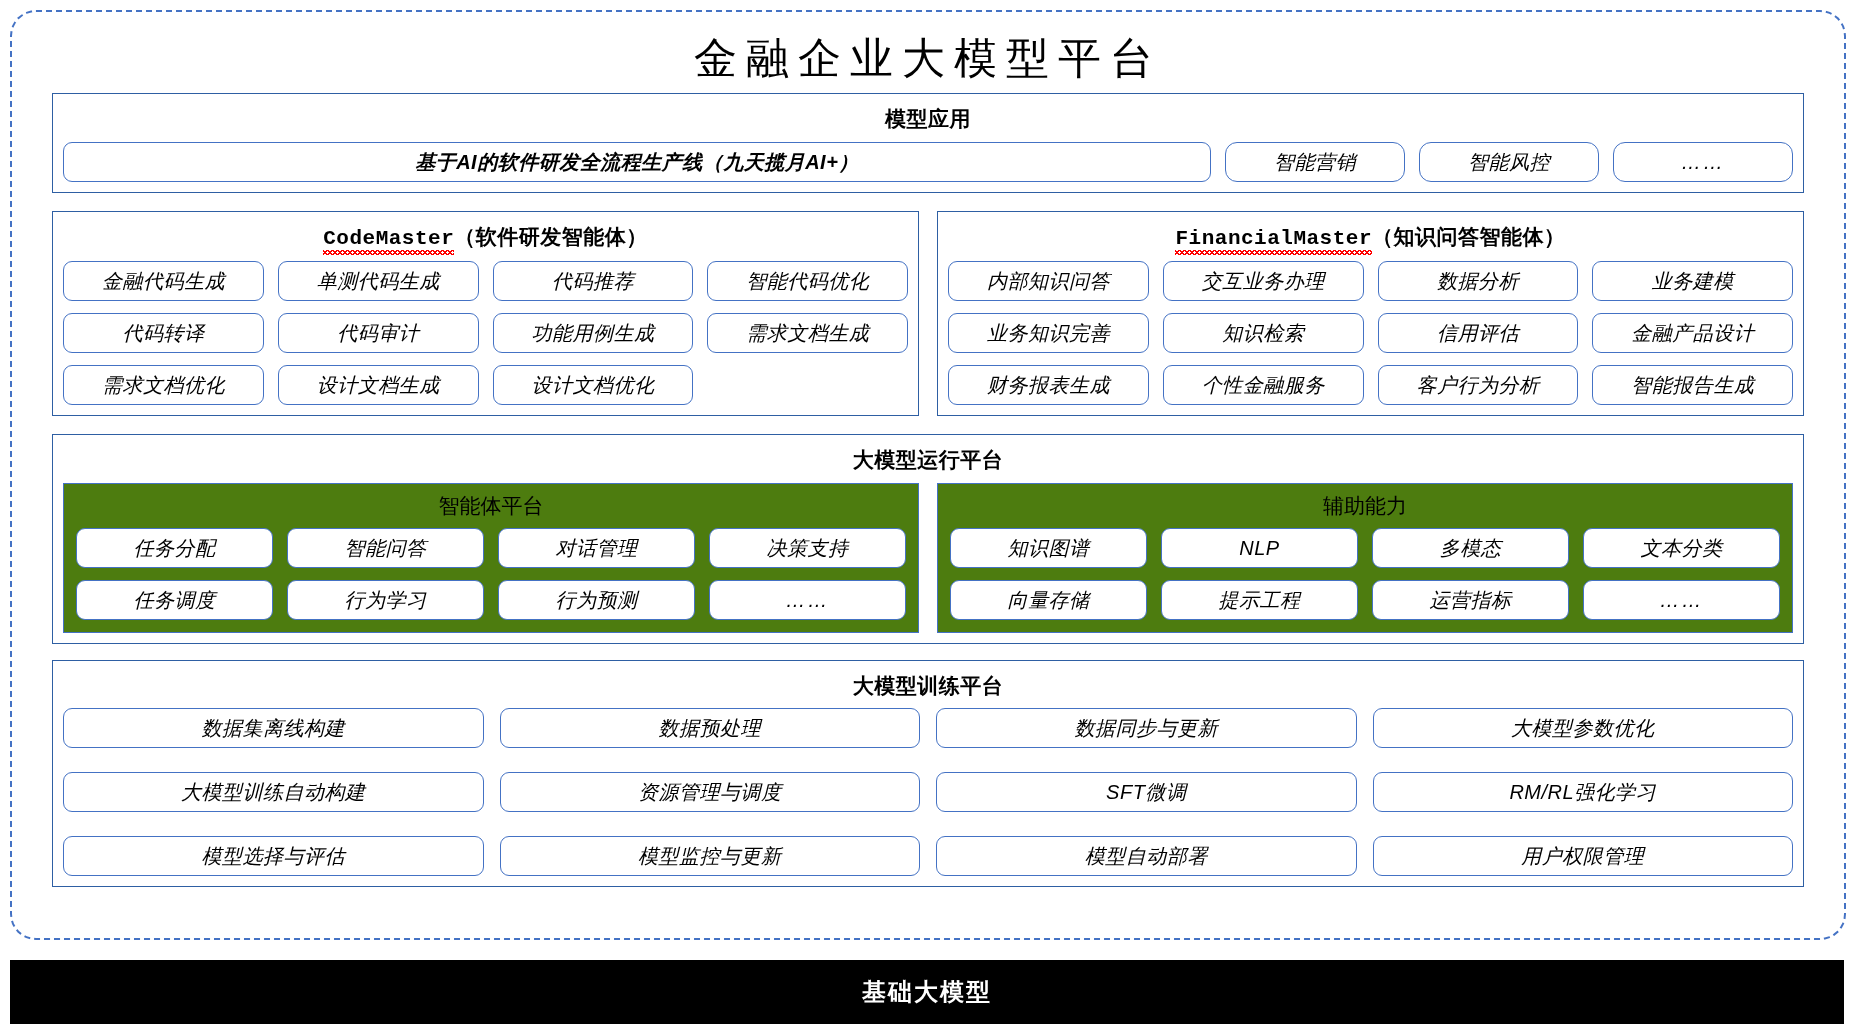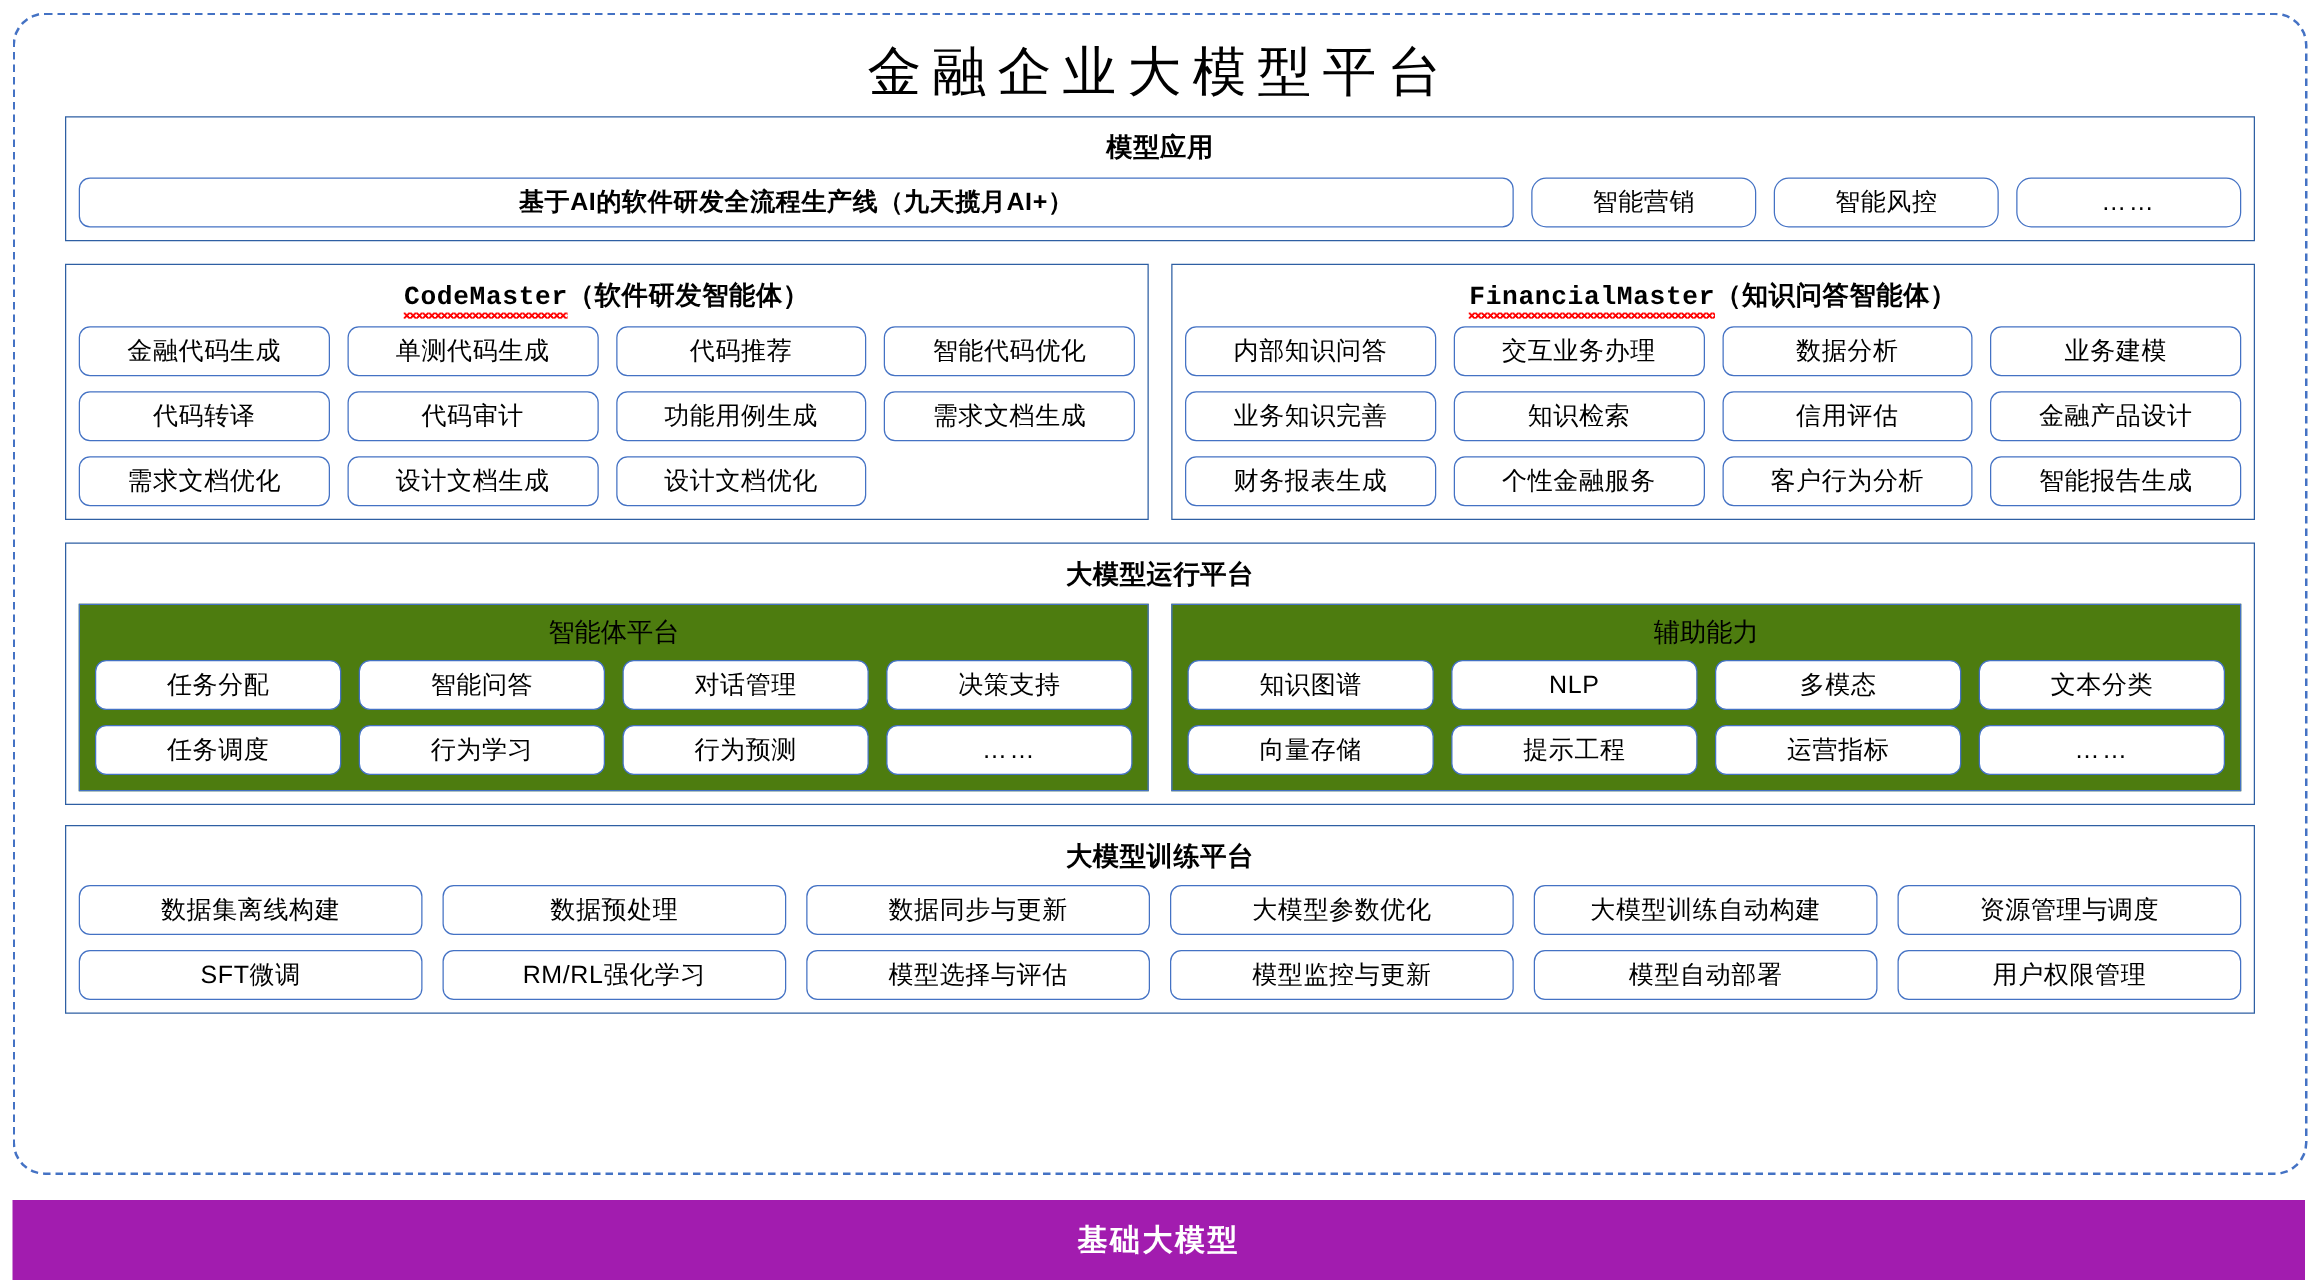--- a/index.html
+++ b/index.html
@@ -93,20 +93,21 @@
     color: #000;
     font-size: 20px;
     line-height: 1;
     display: flex;
     align-items: center;
     justify-content: center;
     height: 40px;
     text-align: center;
     white-space: nowrap;
     letter-spacing: 0.5px;
+    font-style: italic;
   }
   .pill.bold { font-weight: bold; font-size: 20px; }
   .pill.dots { letter-spacing: 2px; }
 
   
   .apps-wrap {
     margin: 0 40px;
   }
   .apps-row {
     display: flex;
@@ -146,32 +147,32 @@
     font-size: 21px;
     font-weight: 400;
     color: #000;
     padding: 2px 0 8px 0;
   }
 
   
   .train-wrap { margin: 16px 40px 0 40px; }
   .grid6 {
     display: grid;
-    grid-template-columns: repeat(6, 1fr);
-    gap: 12px 16px;
+    grid-template-columns: repeat(4, 1fr);
+    gap: 24px 16px;
   }
 
   
   .foundation {
     position: absolute;
     left: 10px;
     top: 960px;
     width: 1834px;
     height: 64px;
-    background: #a21caf;
+    background: #000000;
     color: #ffffff;
     font-size: 24px;
     font-weight: bold;
     display: flex;
     align-items: center;
     justify-content: center;
     letter-spacing: 2px;
   }
 </style>
 </head>

